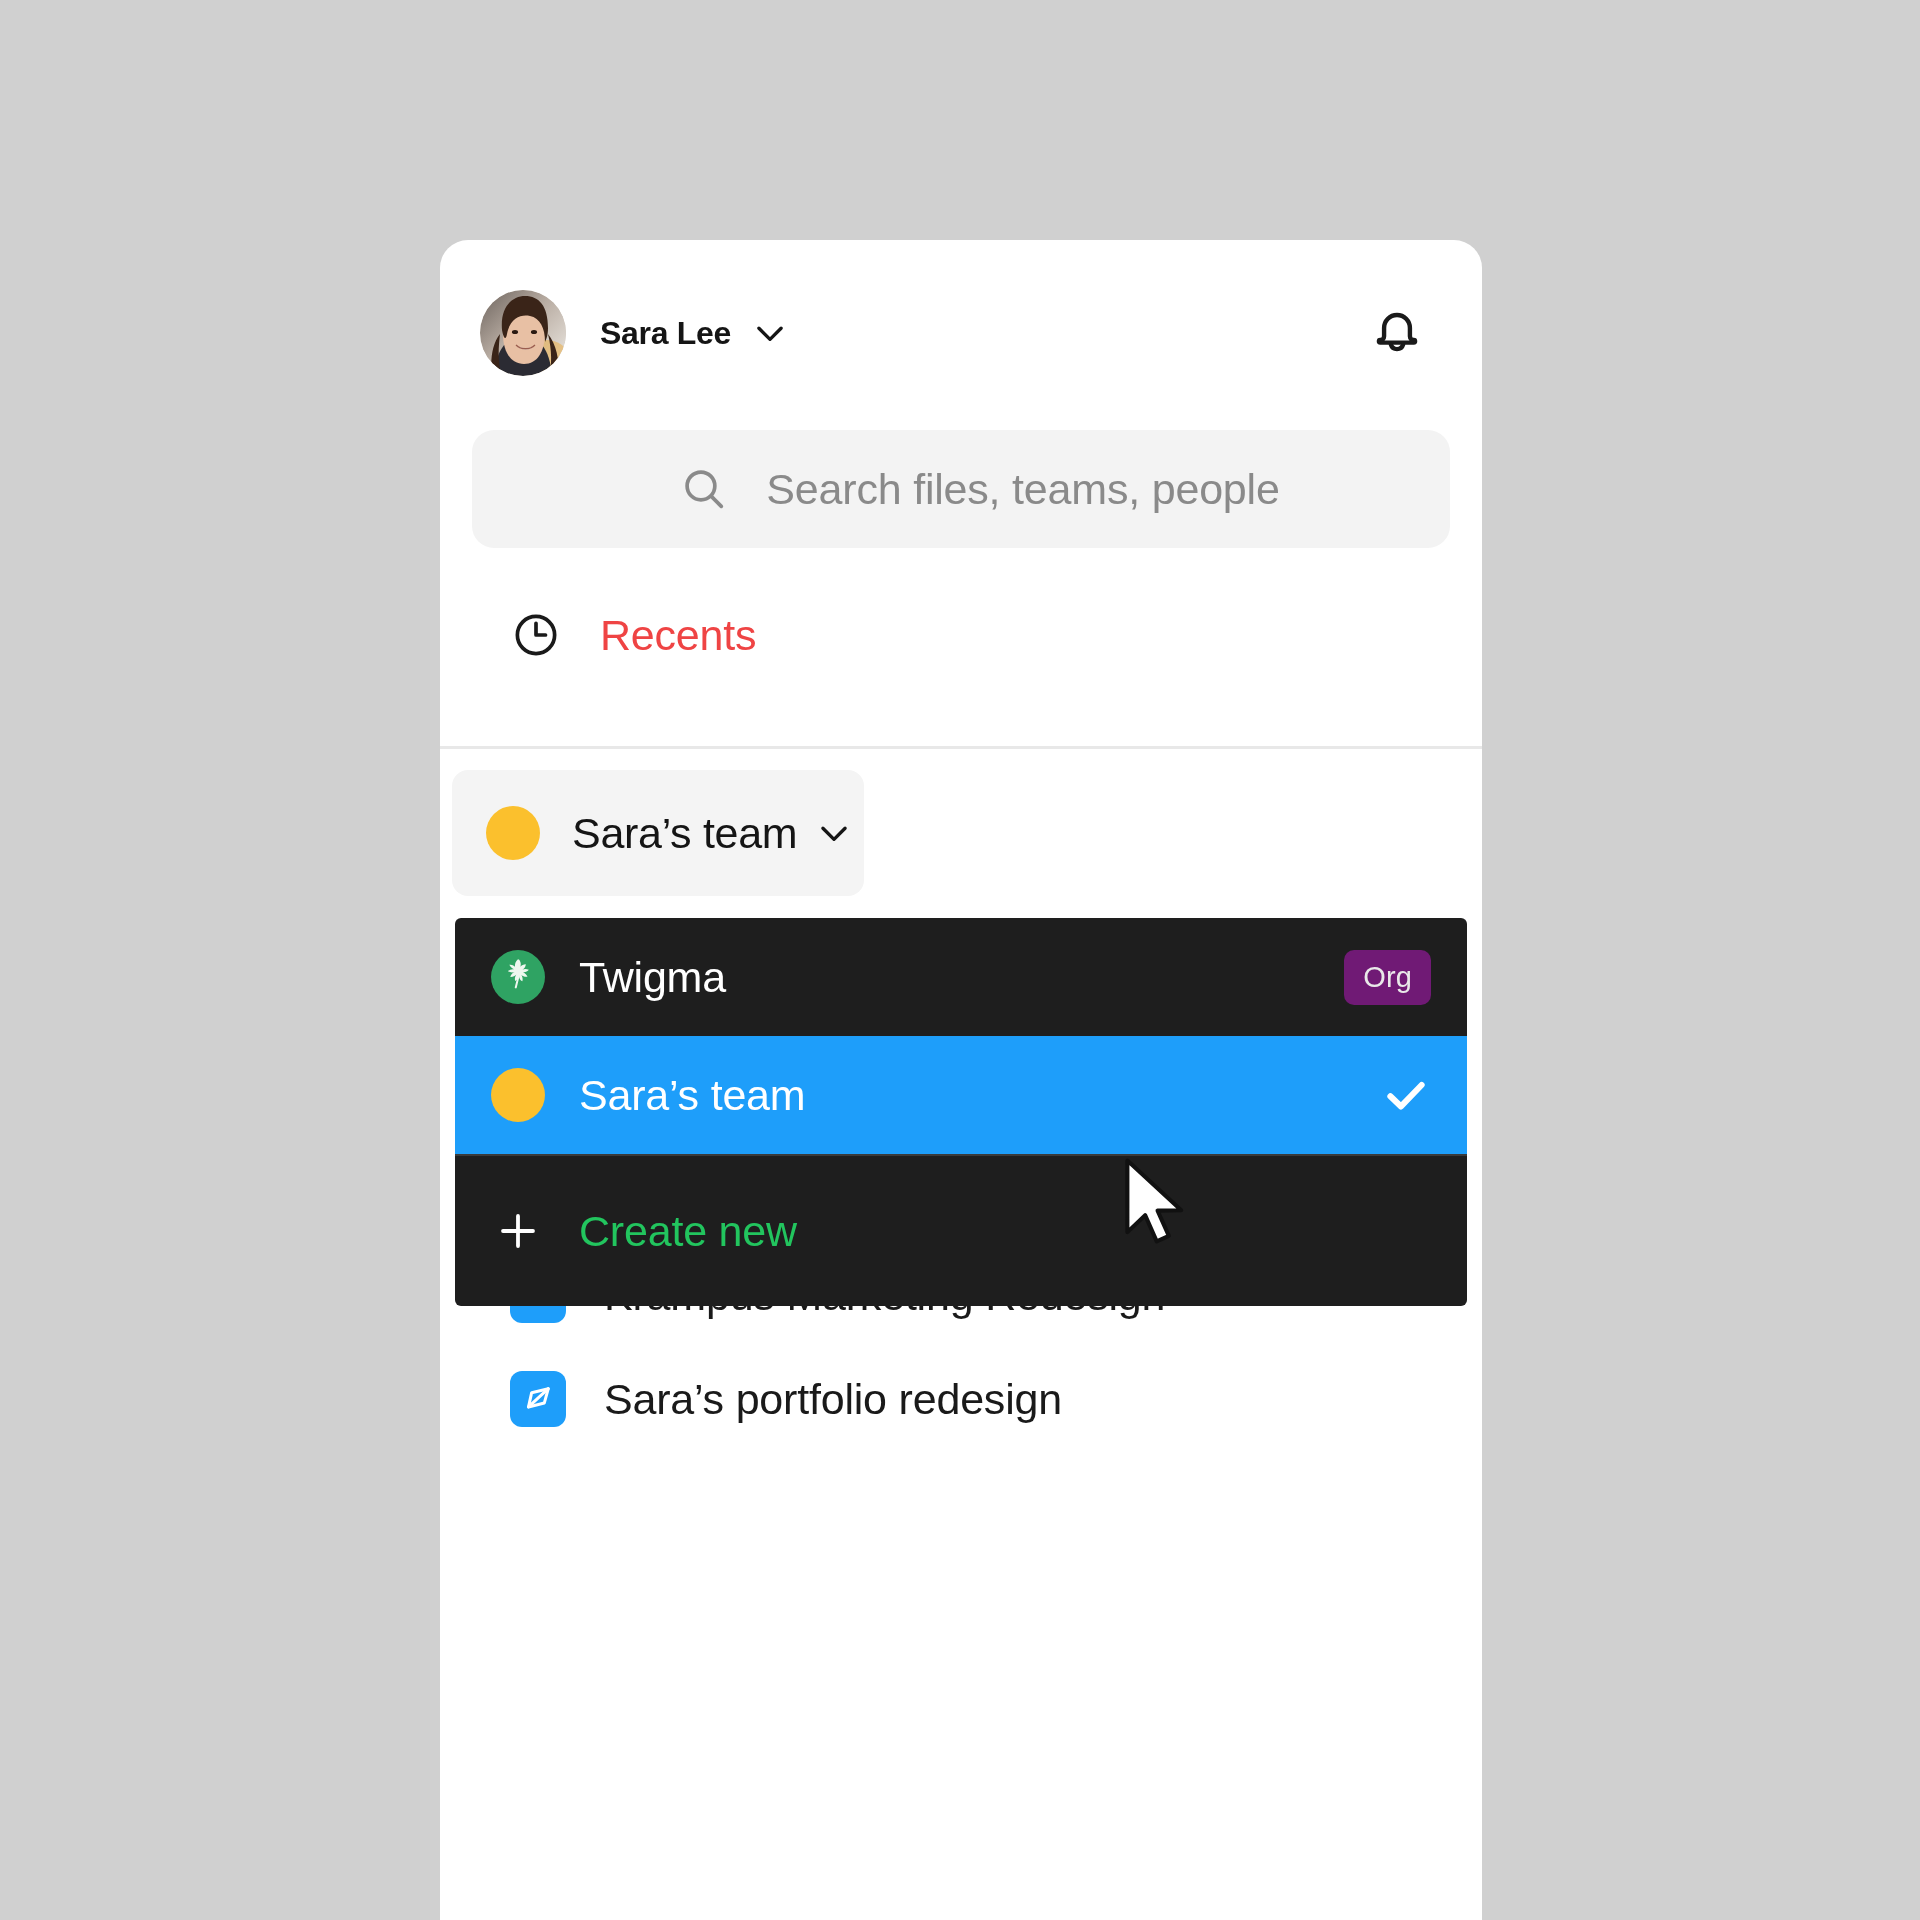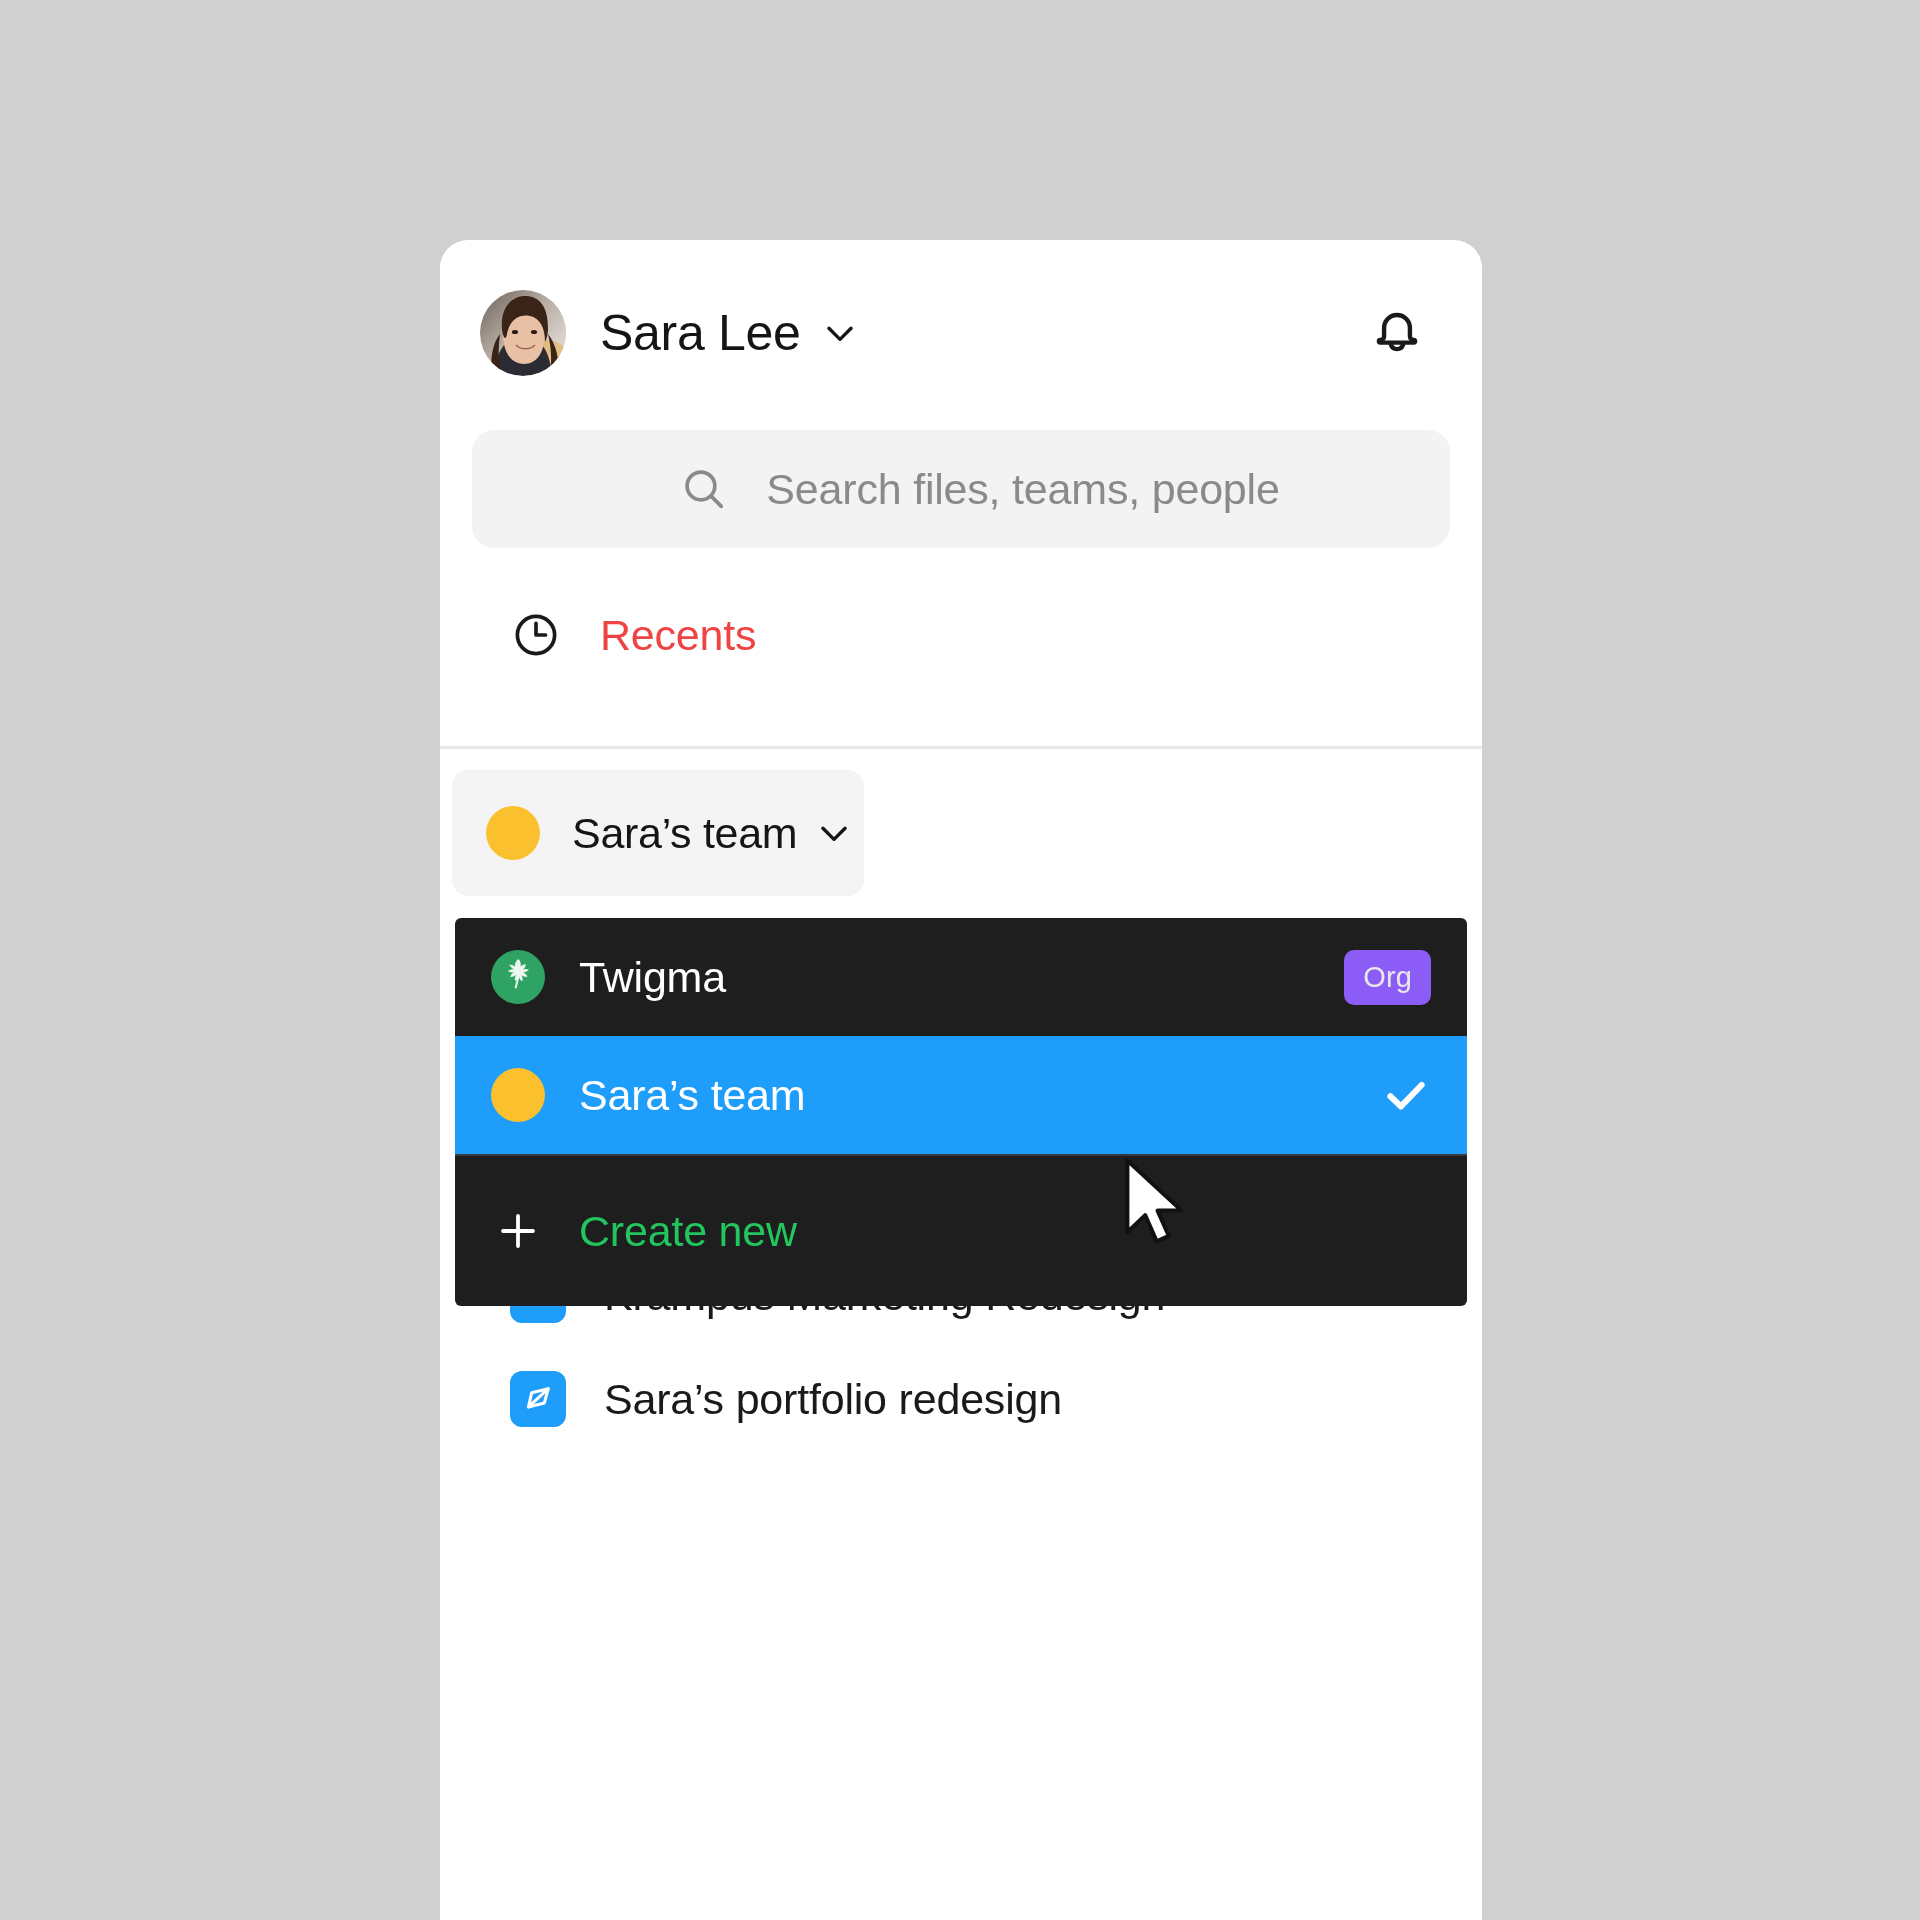--- a/index.html
+++ b/index.html
@@ -50,22 +50,22 @@
     height: 86px;
     border-radius: 50%;
     overflow: hidden;
     flex: 0 0 auto;
     background: #cfc7bd;
     position: relative;
   }
   .avatar svg { display: block; width: 100%; height: 100%; }
 
   .user-name {
-    font-size: 50px;
-    font-weight: 400;
+    font-size: 32px;
+    font-weight: 700;
     color: #151515;
     letter-spacing: -0.3px;
     margin-left: 34px;
     white-space: nowrap;
   }
 
   .name-chevron {
     margin-left: 20px;
     flex: 0 0 auto;
     display: flex;
@@ -231,21 +231,21 @@
   .dd-label {
     margin-left: 34px;
     font-size: 43px;
     color: #ffffff;
     letter-spacing: -0.2px;
     white-space: nowrap;
   }
   .dd-tail { margin-left: auto; display: flex; align-items: center; }
 
   .badge {
-    background: #8b5cf6;
+    background: #701a75;
     color: #e9e9e9;
     font-size: 29px;
     border-radius: 10px;
     padding: 13px 19px;
     line-height: 1;
     letter-spacing: 0.1px;
   }
 
   .dd-divider {
     height: 2px;

